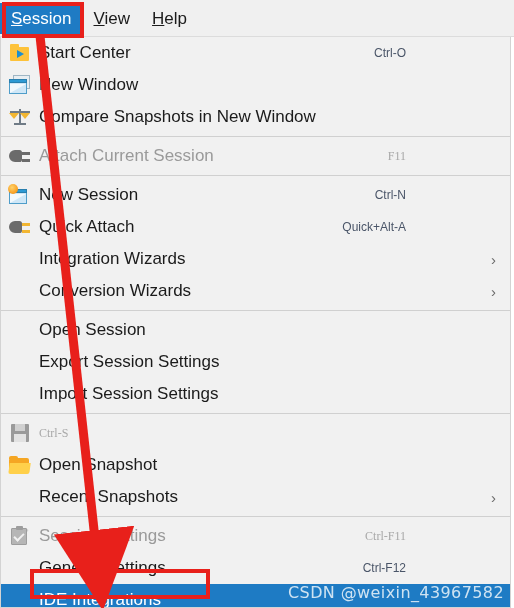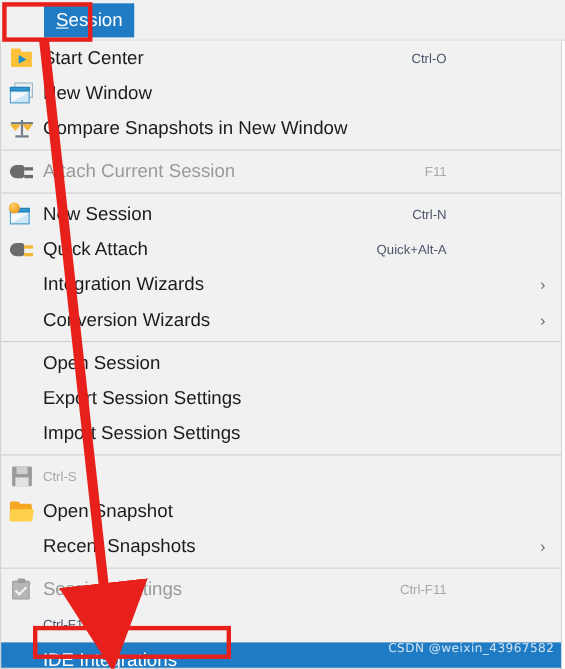--- a/index.html
+++ b/index.html
@@ -28,21 +28,20 @@
     box-sizing: border-box;
   }
   .mb-item {
     height: 31px;
     line-height: 31px;
     padding: 0 11px;
     font-size: 17px;
     color: #1b1b1b;
     white-space: nowrap;
     cursor: default;
-    margin-left: 40px;
   }
   .mb-item.selected {
     background: #1e7bc4;
     color: #ffffff;
   }
   .mb-item .mn {
     text-decoration: underline;
   }
 
   
@@ -86,21 +85,21 @@
     white-space: nowrap;
     flex: 1;
   }
   .m-label.disabled { color: #9a9a9a; }
   .m-accel {
     font-size: 12px;
     color: #4a5568;
     margin-right: 104px;
     white-space: nowrap;
   }
-  .m-accel.disabled { color: #a8a8a8; }
+  .m-accel.disabled { color: #a8a8a8; font-family: Liberation Serif, serif; }
   .m-arrow {
     margin-right: 14px;
     color: #6b6b6b;
     font-size: 15px;
     line-height: 1;
   }
 
   .separator {
     height: 1px;
     background: #d0d0d0;
@@ -227,21 +226,21 @@
   .ic-clipboard .pen {
     position: absolute; left: 13px; top: 2px; width: 4px; height: 10px;
     background: #cfcfcf; transform: rotate(35deg);
   }
 
   
   #watermark {
     position: absolute;
     right: 10px;
     top: 583px;
-    font-size: 11px;
+    font-size: 16px;
     color: #cfe3f2;
     letter-spacing: .4px;
     font-family: "DejaVu Sans", sans-serif;
     white-space: nowrap;
   }
 
   
   #anno-layer {
     position: absolute;
     left: 0; top: 0;
@@ -254,20 +253,22 @@
     box-sizing: border-box;
   }
   #box-session { left: 2px; top: 2px; width: 82px; height: 36px; }
   #box-ide { left: 30px; top: 569px; width: 180px; height: 30px; }
 </style>
 </head>
 <body>
 
 <div id="menubar">
     <div class="mb-item selected"><span class="mn">S</span>ession</div>
+    <div class="mb-item"><span class="mn">V</span>iew</div>
+    <div class="mb-item"><span class="mn">H</span>elp</div>
   </div>
 
 <div id="dropdown">
     <div class="menu-row">
       <span class="m-icon">
         <span class="ico ic-folder-play">
           <i class="ftab"></i>
           <i class="fbody"></i>
           <i class="play"></i>
         </span>
@@ -391,20 +392,21 @@
           <i class="board"></i>
           <i class="clip"></i>
           <i class="check"></i>
         </span>
       </span>
       <span class="m-label disabled">Session Settings</span>
       <span class="m-accel disabled">Ctrl-F11</span>
     </div>
     <div class="menu-row">
       <span class="m-icon"></span>
+      <span class="m-label">General Settings</span>
       <span class="m-accel">Ctrl-F12</span>
     </div>
     <div class="menu-row highlight">
       <span class="m-icon"></span>
       <span class="m-label">IDE Integrations</span>
     </div>
   </div>
 
 <div id="watermark">CSDN @weixin_43967582</div>
 

